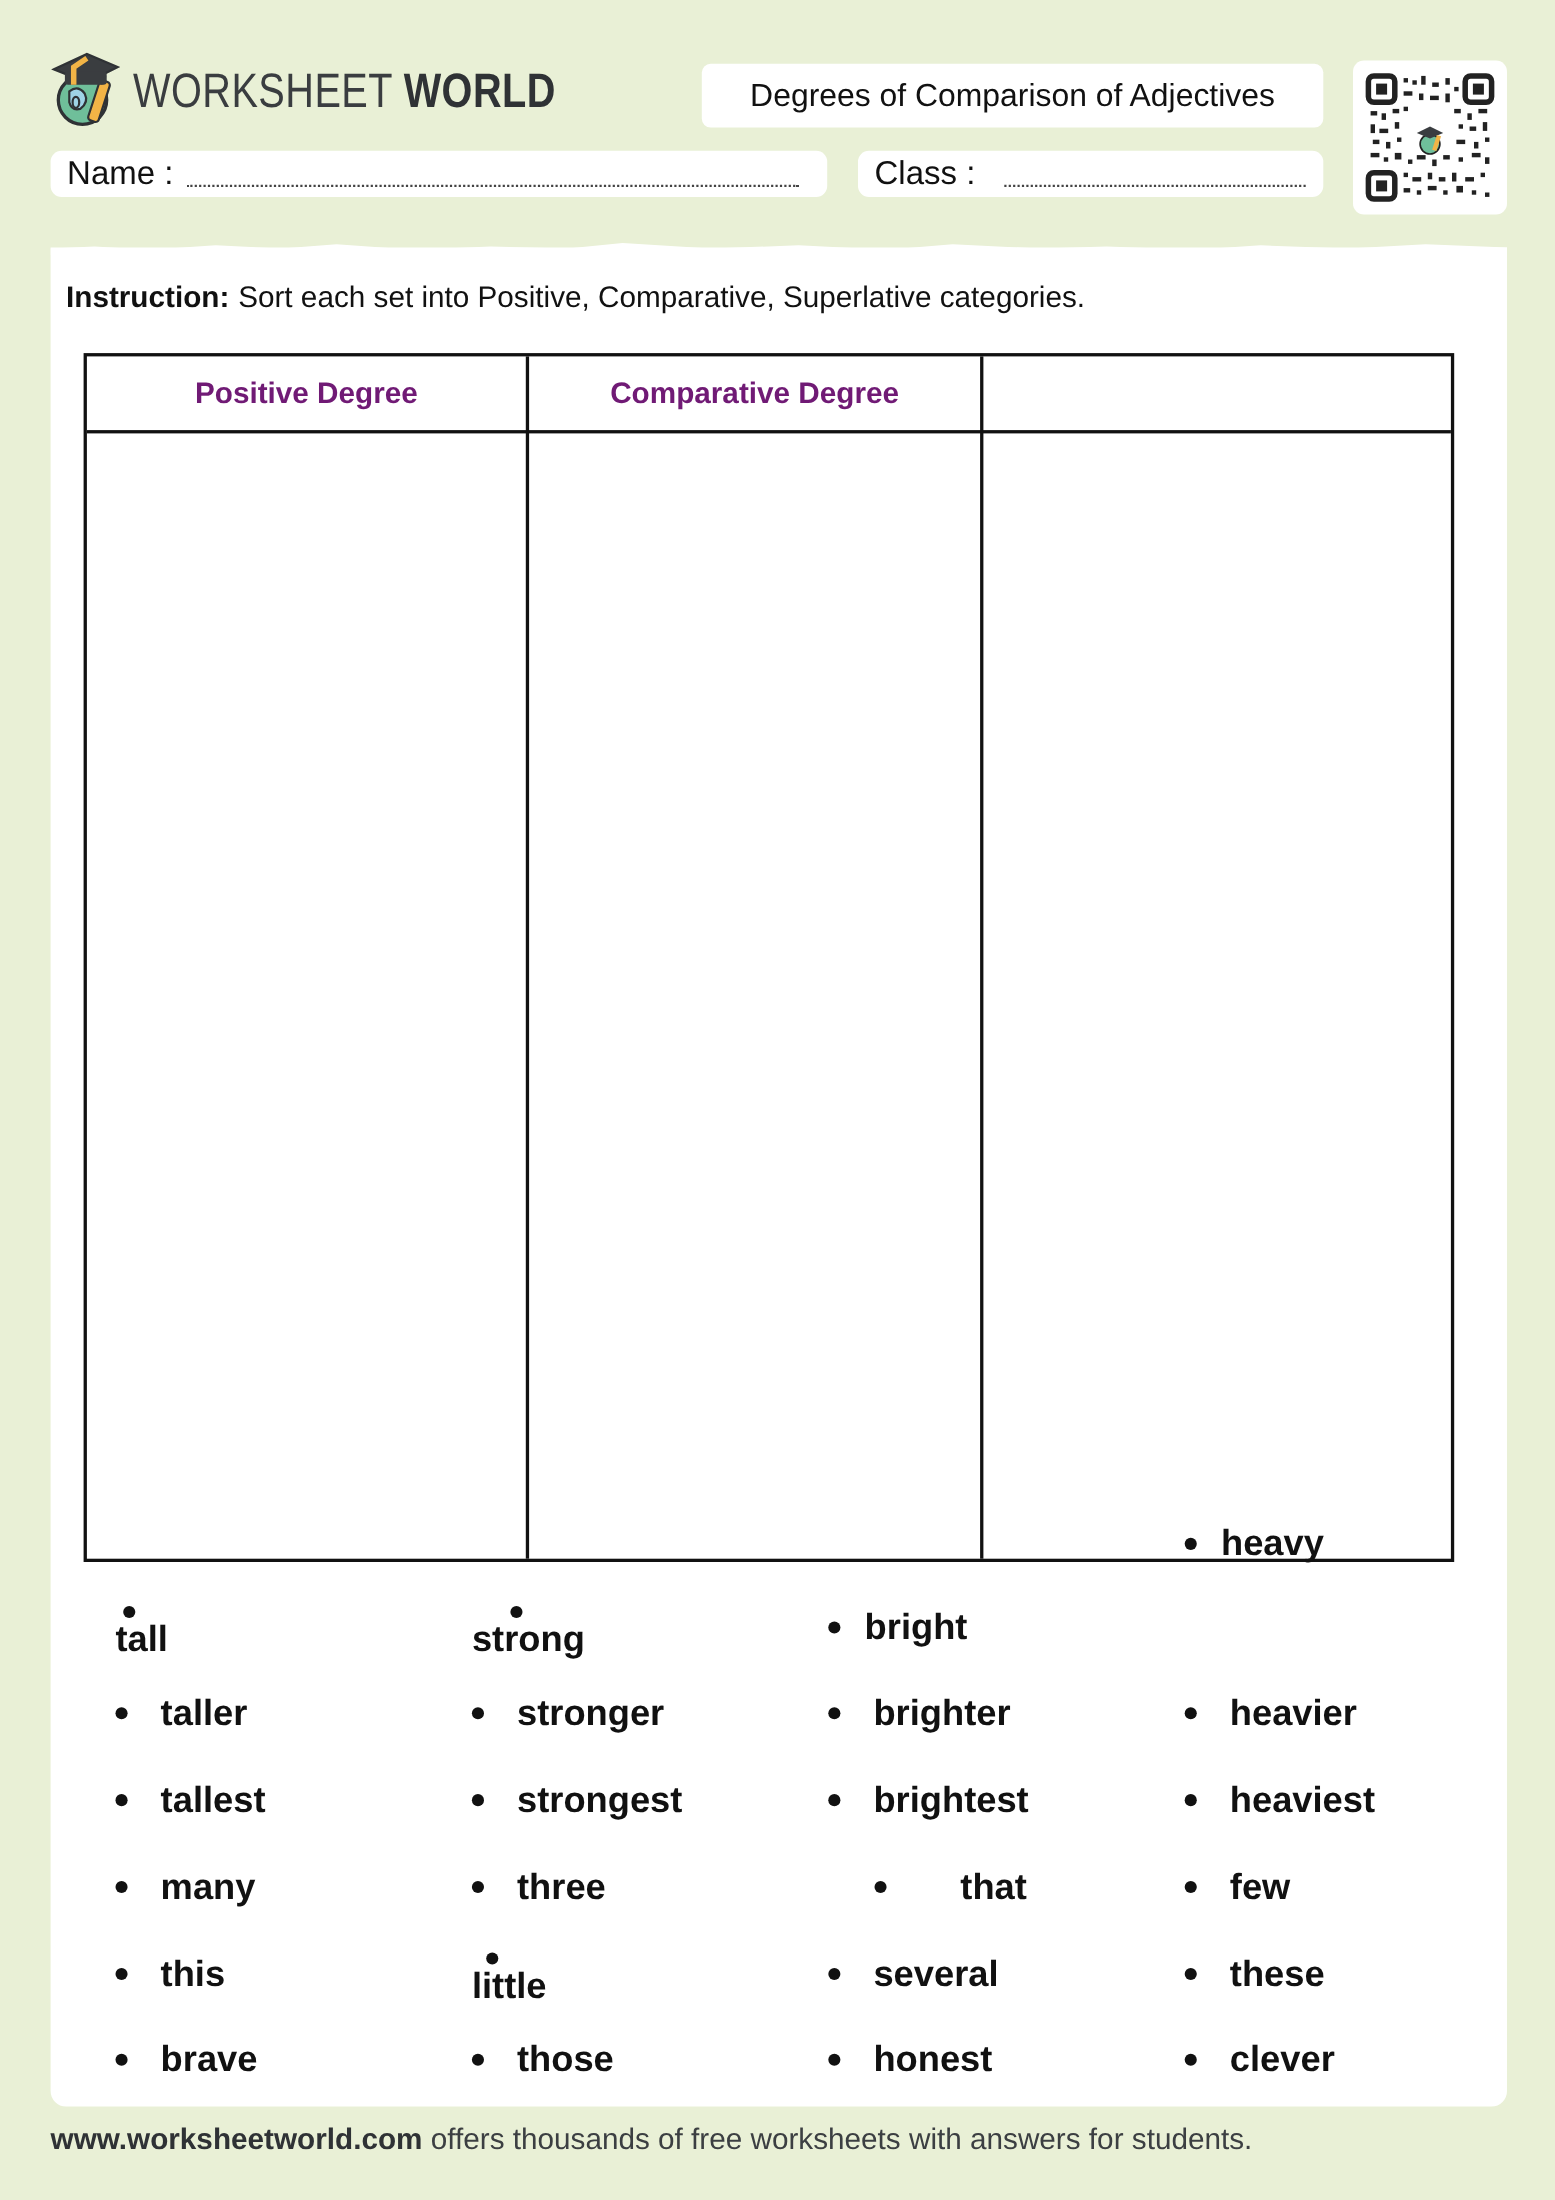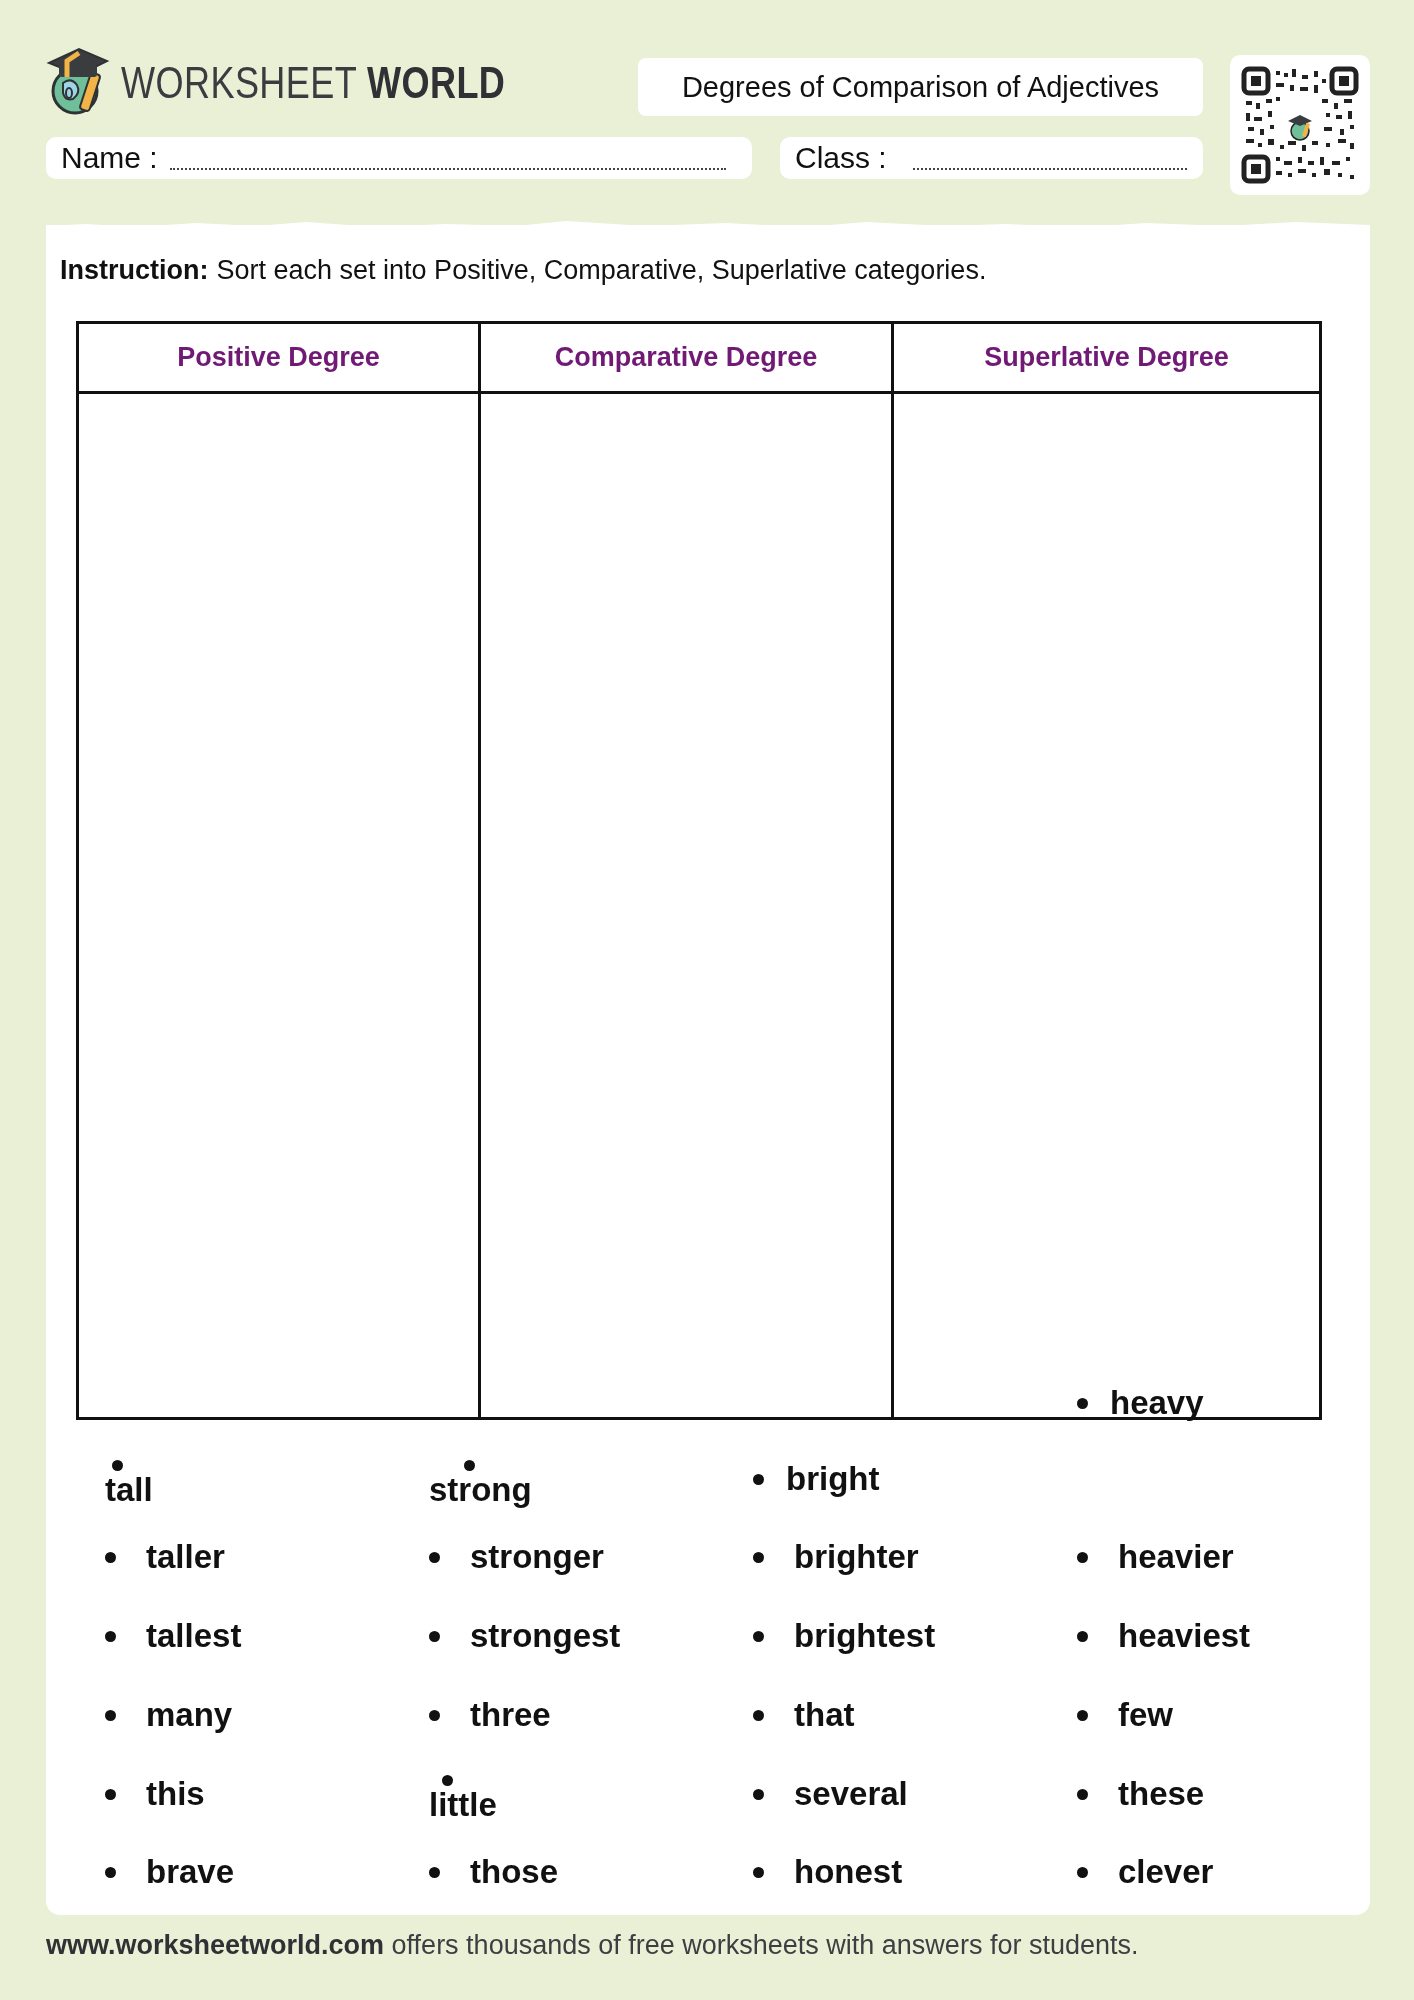--- a/index.html
+++ b/index.html
@@ -165,21 +165,20 @@
   <b>Instruction:</b><span>Sort each set into Positive, Comparative, Superlative categories.</span>
 </div>
 
 <div class="abs sort-table">
   <div class="hdr-row"></div>
   <div class="col-divider" style="left: 399px;"></div>
   <div class="col-divider" style="left: 812px;"></div>
 
   <div class="hdr" style="left: 0; width: 399px;">Positive Degree</div>
   <div class="hdr" style="left: 402px; width: 410px;">Comparative Degree</div>
-  <div class="hdr" style="left: 815px; width: 425px;">Superlative Degree</div>
 
   <div class="drop" style="left: 0; width: 399px;"></div>
   <div class="drop" style="left: 402px; width: 410px;"></div>
   <div class="drop" style="left: 815px; width: 425px;"></div>
 </div>
 
 <div>
 
   <div class="abs word" style="left:105px; top:1460px;flex-direction:column;">
       <span class="bullet"></span>
@@ -236,21 +235,21 @@
       <span>bright</span>
     </div>
   <div class="abs word" style="left:753px; top:1538px;">
       <span class="bullet" style="margin-right:30px"></span>
       <span>brighter</span>
     </div>
   <div class="abs word" style="left:753px; top:1617px;">
       <span class="bullet" style="margin-right:30px"></span>
       <span>brightest</span>
     </div>
-  <div class="abs word" style="left:753px; top:1696px;">
+  <div class="abs word" style="left:795px; top:1696px;gap:37px;">
       <span class="bullet" style="margin-right:30px"></span>
       <span>that</span>
     </div>
   <div class="abs word" style="left:753px; top:1775px;">
       <span class="bullet" style="margin-right:30px"></span>
       <span>several</span>
     </div>
   <div class="abs word" style="left:753px; top:1853px;">
       <span class="bullet" style="margin-right:30px"></span>
       <span>honest</span>

